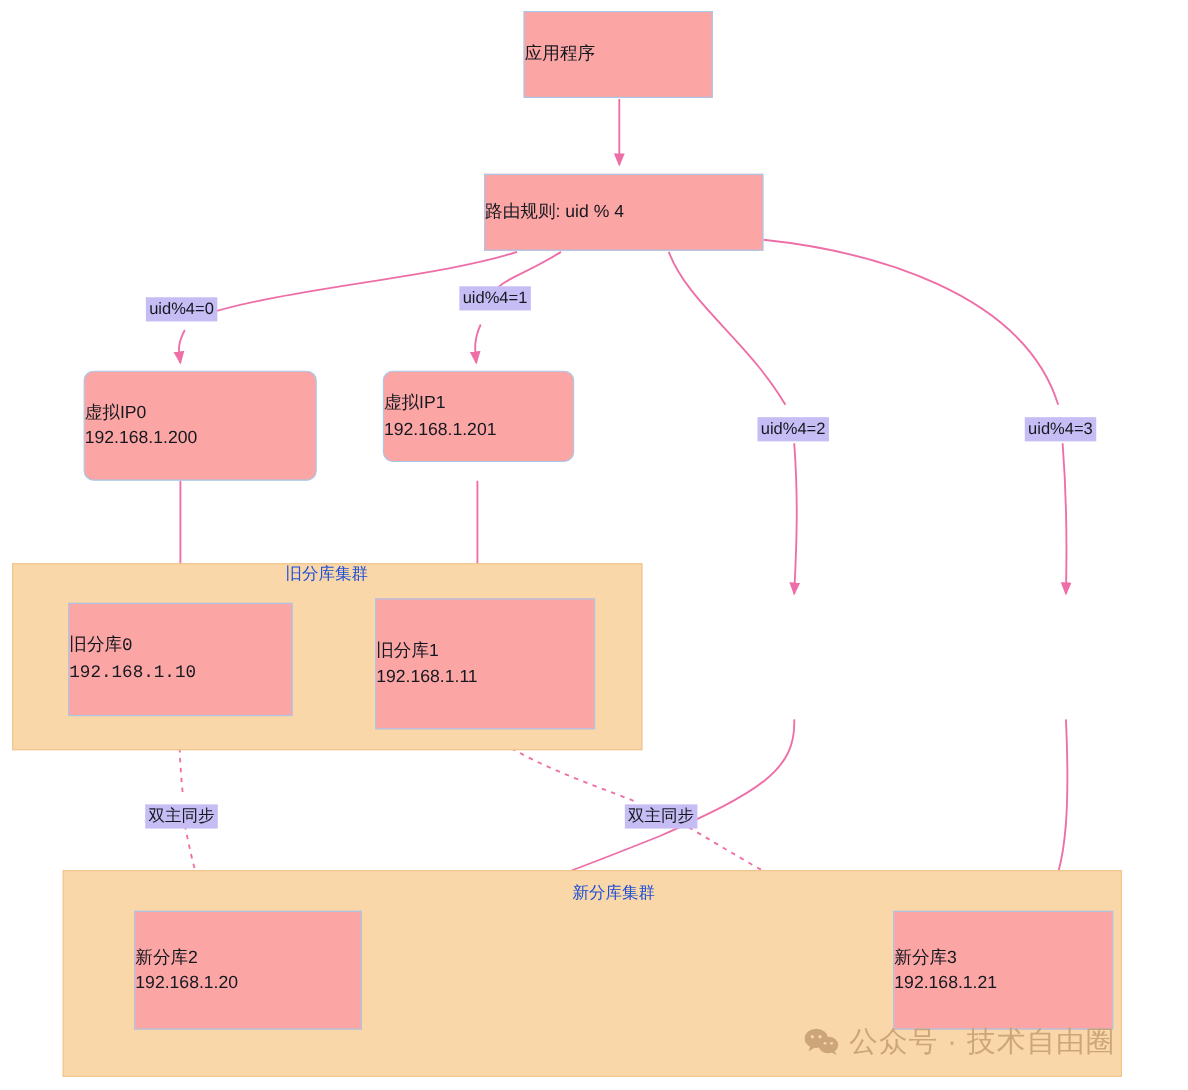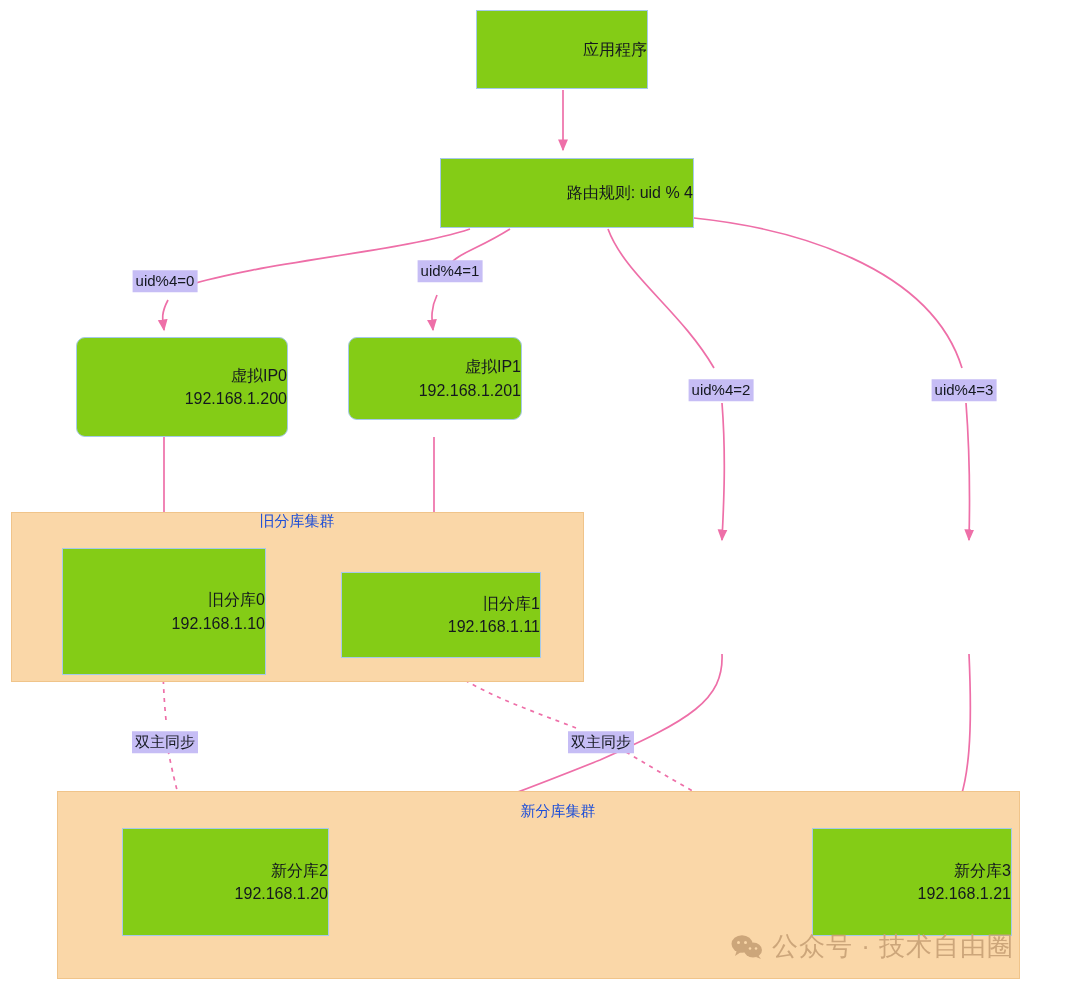--- a/index.html
+++ b/index.html
@@ -15,26 +15,26 @@
   }
   .cluster-title{
     position:absolute;
     font-size:15px;
     color:#1d4ed8;
     white-space:nowrap;
     transform:translateX(-50%);
   }
   .node{
     position:absolute;
-    background:#84cc16;
+    background:#fca5a5;
     border:1.4px solid #a5c9ea;
     box-sizing:border-box;
     display:flex;
     flex-direction:column;
-    align-items:flex-end;
+    align-items:flex-start;
     justify-content:center;
     color:#14181f;
     font-size:16px;
     line-height:1.45;
   }
   .node.rounded{border-radius:9px;}
   .node .l1{white-space:nowrap;}
   .node .l2{white-space:nowrap;}
   .edge-label{
     position:absolute;
@@ -129,26 +129,26 @@
     <span class="l2">192.168.1.200</span>
   </div>
 
   <div class="node rounded" style="left:348px;top:337px;width:174px;height:83px;">
     <span class="l1">虚拟IP1</span>
     <span class="l2">192.168.1.201</span>
   </div>
 
 
 
-  <div class="node" style="left:62px;top:548px;width:204px;height:127px;">
+  <div class="node" style="left:62px;top:548px;width:204px;height:103px;font-family:Liberation Mono, monospace;">
     <span class="l1">旧分库0</span>
     <span class="l2">192.168.1.10</span>
   </div>
 
-  <div class="node" style="left:341px;top:572px;width:200px;height:86px;">
+  <div class="node" style="left:341px;top:544px;width:200px;height:119px;">
     <span class="l1">旧分库1</span>
     <span class="l2">192.168.1.11</span>
   </div>
 
   <div class="node" style="left:122px;top:828px;width:207px;height:108px;">
     <span class="l1">新分库2</span>
     <span class="l2">192.168.1.20</span>
   </div>
 
   <div class="node" style="left:812px;top:828px;width:200px;height:108px;">

